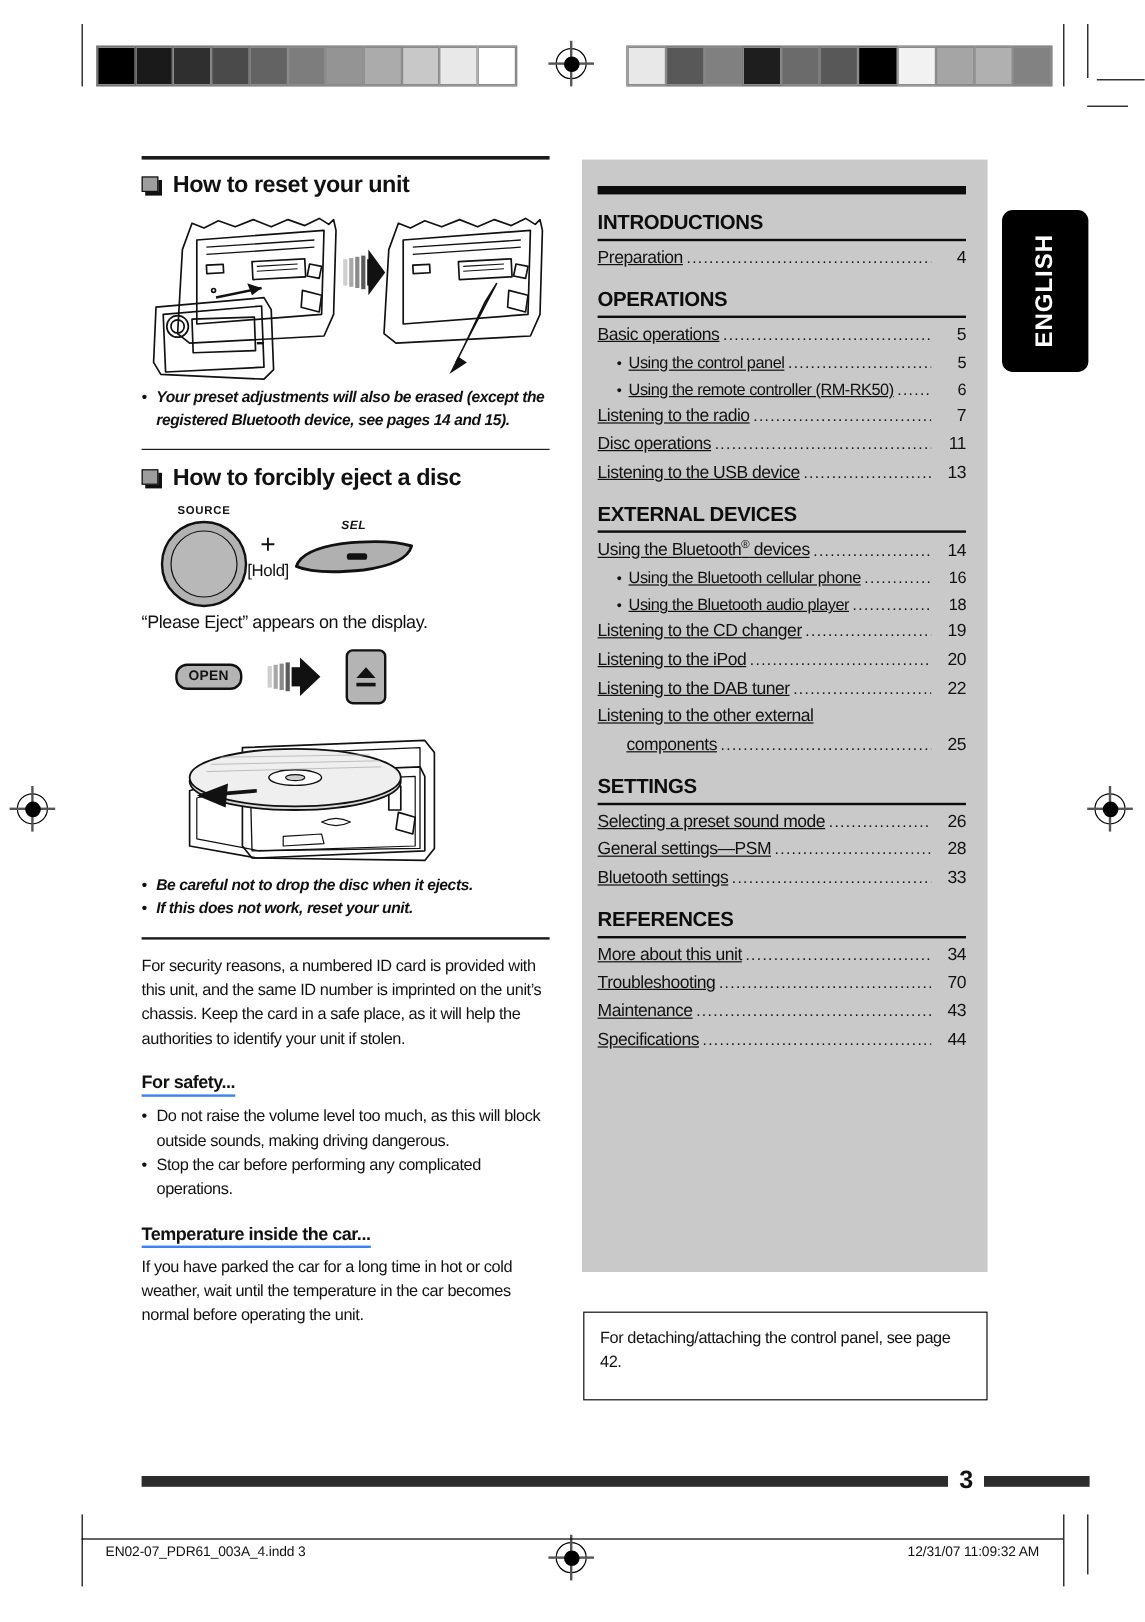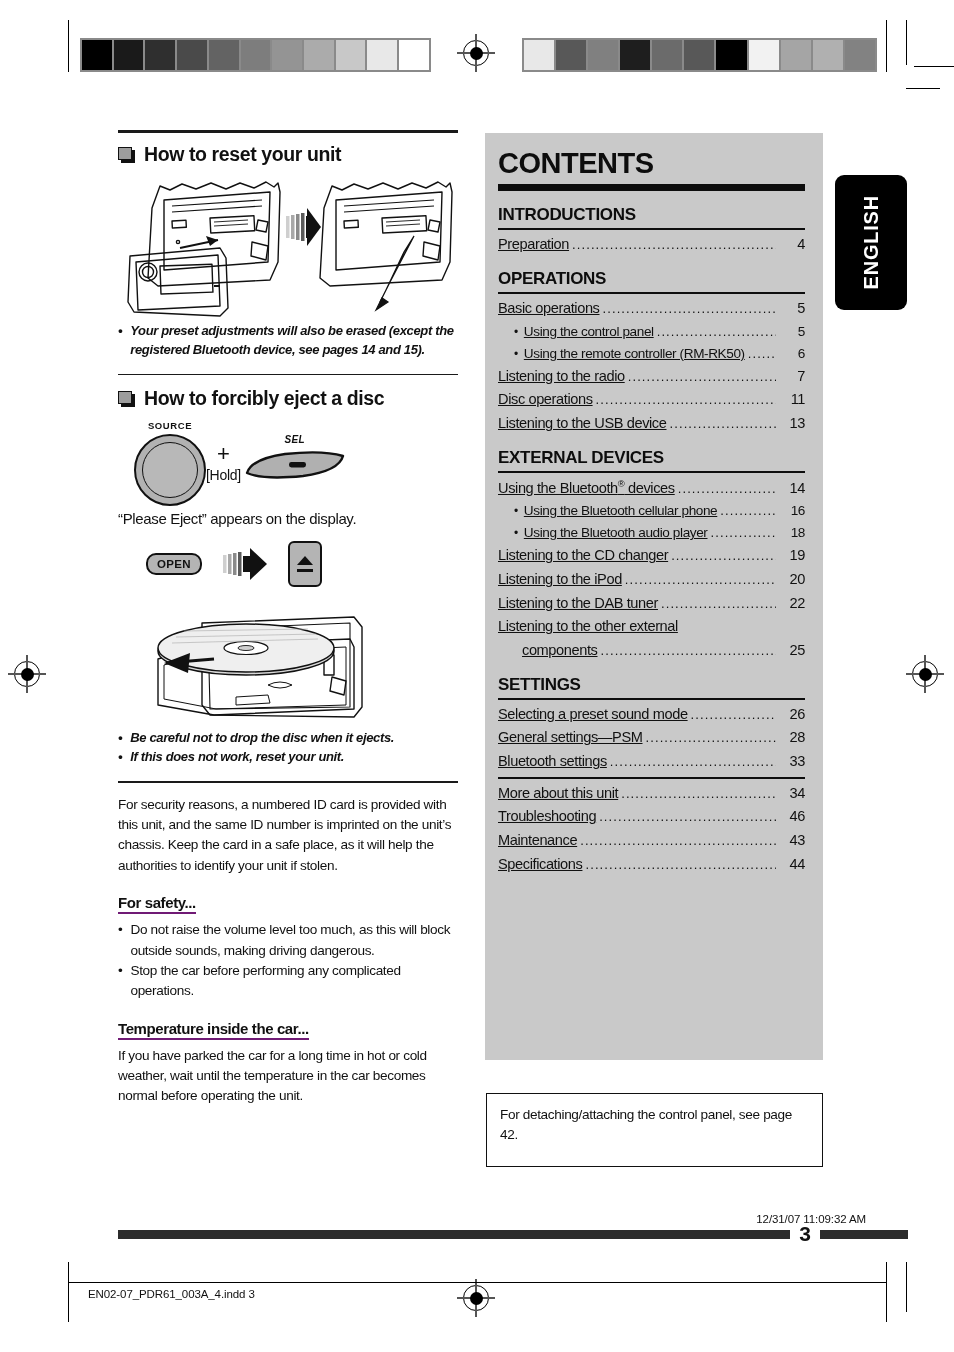--- a/index.html
+++ b/index.html
@@ -52,21 +52,21 @@
     line-height: 1.45; letter-spacing: -0.35px;
   }
   .bullet-row { display: flex; gap: 8px; margin-top: 2px; }
   .bullet-row .dot { flex: 0 0 auto; font-size: 13px; line-height: 1.45; }
   .body-p {
     font-size: 13.6px; color: #111; line-height: 1.5; letter-spacing: -0.35px;
     font-weight: 500;
   }
   .sub-head {
     font-size: 15px; font-weight: bold; color: #111; letter-spacing: -0.4px;
-    border-bottom: 2px solid #701a75; display: inline-block; padding-bottom: 1px;
+    border-bottom: 2px solid #3b82f6; display: inline-block; padding-bottom: 1px;
     margin: 18px 0 6px;
   }
   .list-ul { list-style: none; }
   .list-ul li {
     display: flex; gap: 8px; font-size: 13.6px; line-height: 1.5;
     color: #111; letter-spacing: -0.35px; font-weight: 500;
   }
 
   
   .diagram { width: 100%; display: block; }
@@ -174,21 +174,21 @@
   #page-num-row .bar-long { flex: 1 1 auto; height: 9px; background: #2c2c2c; }
   #page-num-row .bar-short { flex: 0 0 88px; height: 9px; background: #2c2c2c; }
   #page-num-row .pnum { font-size: 21px; font-weight: bold; color: #111; }
 
   #footer-rule { position: absolute; left: 68px; top: 1282px; width: 818px; height: 1.3px; background: #000; }
   #footer-left {
     position: absolute; left: 88px; top: 1288px; font-size: 11.5px; color: #111;
     letter-spacing: -0.1px;
   }
   #footer-right {
-    position: absolute; right: 88px; top: 1213px; font-size: 11.5px; color: #111;
+    position: absolute; right: 88px; top: 1288px; font-size: 11.5px; color: #111;
     letter-spacing: -0.1px; text-align: left;
   }
 </style>
 </head>
 <body>
 
 <div id="page">
 
   <div class="crop-line" style="left:68px; top:20px; width:1.3px; height:52px;"></div>
   <div class="crop-line" style="left:886px; top:20px; width:1.3px; height:52px;"></div>
@@ -415,21 +415,20 @@
         <span>•</span>
           <span>Stop the car before performing any complicated operations.</span>
       </li>
     </ul>
 
     <div class="sub-head">Temperature inside the car...</div>
     <div class="body-p">If you have parked the car for a long time in hot or cold weather, wait until the temperature in the car becomes normal before operating the unit.</div>
   </div>
 
   <div id="contents-panel">
-    <div class="contents-title">CONTENTS</div>
     <div class="title-rule"></div>
     <div id="toc-body">
         <div class="cat-head">INTRODUCTIONS</div>
         <div class="cat-rule"></div>
         <div class="toc-row">
           <span class="toc-label">Preparation</span>
           <span class="toc-dots">..........................................................................................</span>
           <span class="toc-page">4</span>
         </div>
         <div class="cat-head">OPERATIONS</div>
@@ -519,30 +518,31 @@
         <div class="toc-row">
           <span class="toc-label">General settings—PSM</span>
           <span class="toc-dots">..........................................................................................</span>
           <span class="toc-page">28</span>
         </div>
         <div class="toc-row">
           <span class="toc-label">Bluetooth settings</span>
           <span class="toc-dots">..........................................................................................</span>
           <span class="toc-page">33</span>
         </div>
+        <div class="cat-head">REFERENCES</div>
         <div class="cat-rule"></div>
         <div class="toc-row">
           <span class="toc-label">More about this unit</span>
           <span class="toc-dots">..........................................................................................</span>
           <span class="toc-page">34</span>
         </div>
         <div class="toc-row">
           <span class="toc-label">Troubleshooting</span>
           <span class="toc-dots">..........................................................................................</span>
-          <span class="toc-page">46</span>
+          <span class="toc-page">70</span>
         </div>
         <div class="toc-row">
           <span class="toc-label">Maintenance</span>
           <span class="toc-dots">..........................................................................................</span>
           <span class="toc-page">43</span>
         </div>
         <div class="toc-row">
           <span class="toc-label">Specifications</span>
           <span class="toc-dots">..........................................................................................</span>
           <span class="toc-page">44</span>

